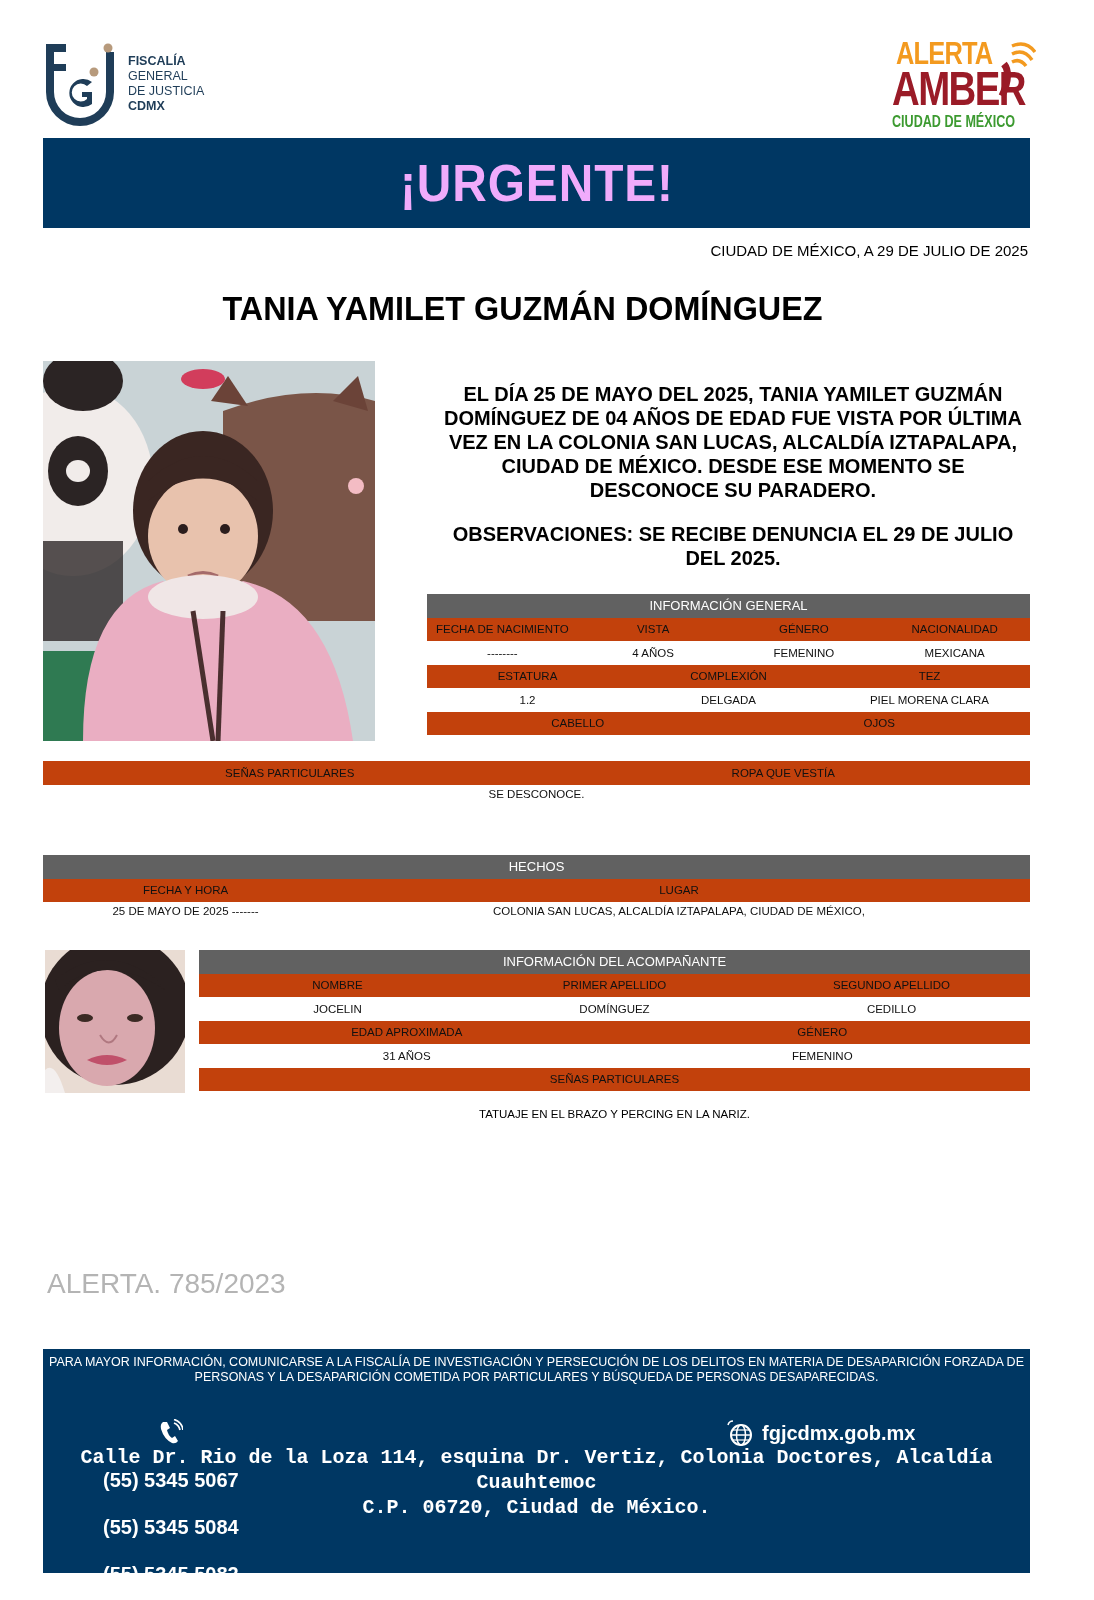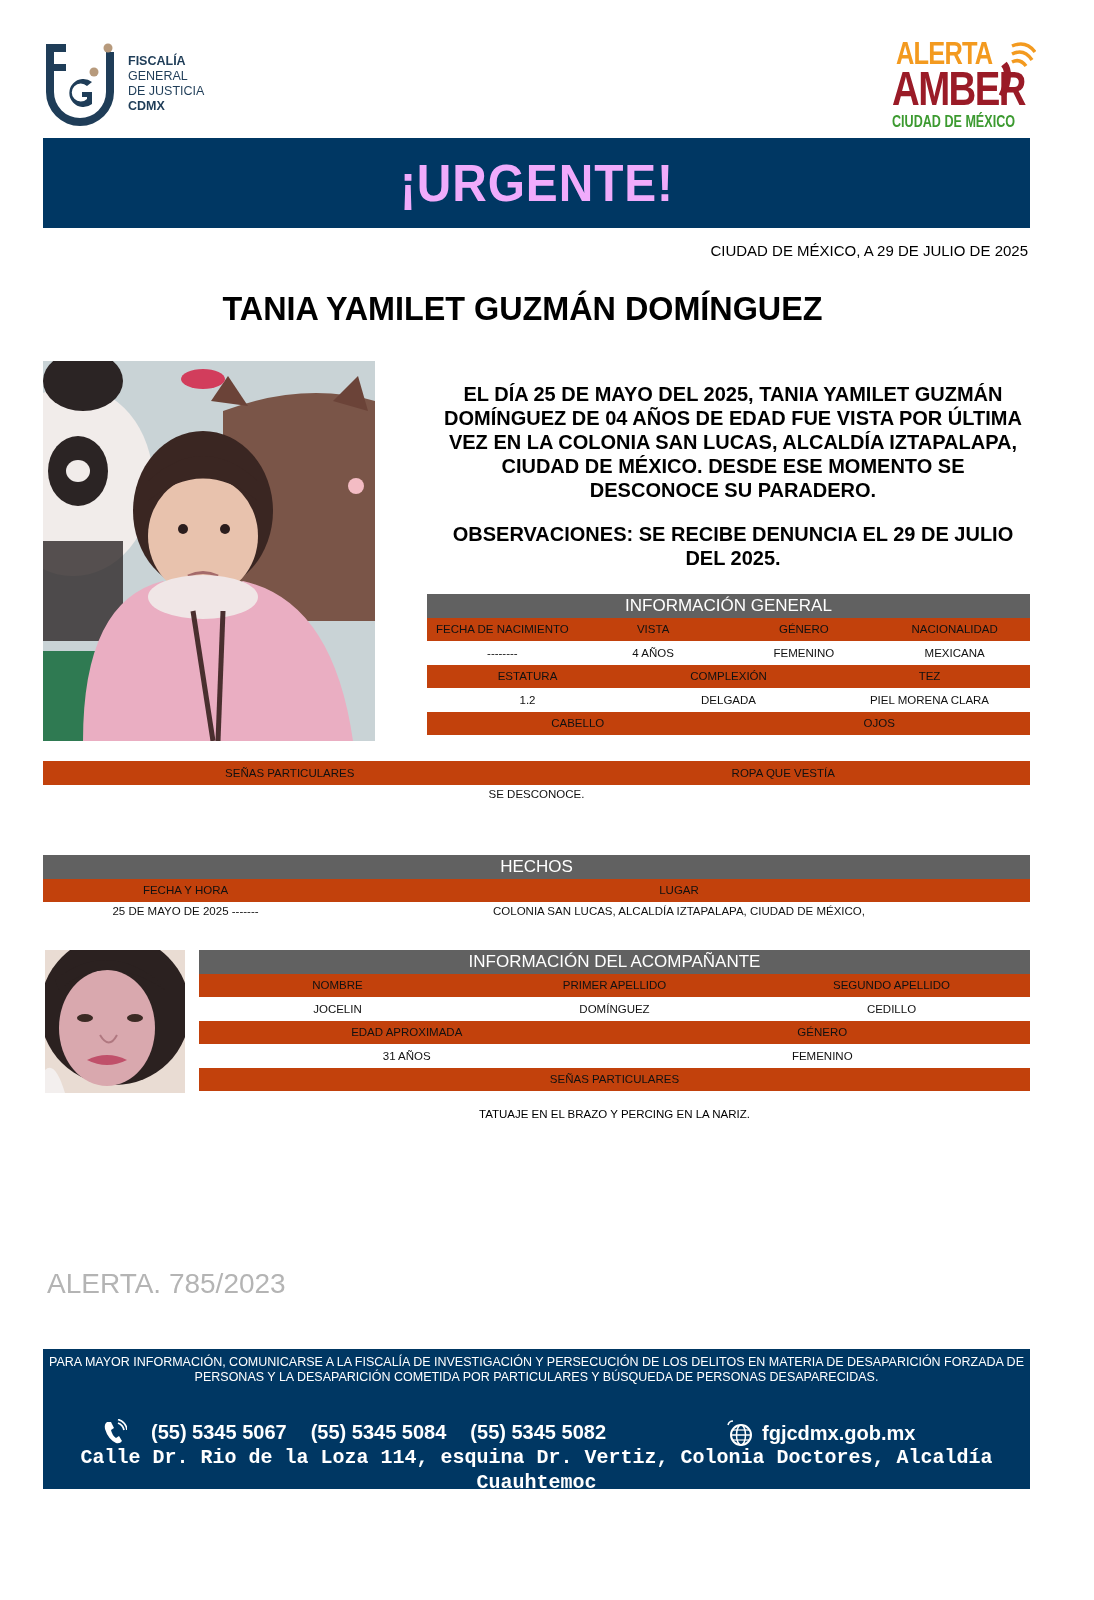--- a/index.html
+++ b/index.html
@@ -27,39 +27,39 @@
 
   .photo-child { left: 43px; top: 361px; width: 332px; height: 380px; overflow: hidden; }
   .photo-companion { left: 45px; top: 950px; width: 140px; height: 143px; overflow: hidden; }
 
   .desc { left: 437px; top: 382px; width: 592px; text-align: center; font-size: 20px; font-weight: bold; line-height: 24px; }
   .obs { left: 437px; top: 522px; width: 592px; text-align: center; font-size: 20px; font-weight: bold; line-height: 24px; }
 
   
   .tbl { position: absolute; font-size: 11.5px; color: #111; }
   .row { display: flex; align-items: center; height: 23.5px; }
-  .row.head { background: #616161; color: #fff; justify-content: center; font-size: 17px; }
+  .row.head { background: #616161; color: #fff; justify-content: center; font-size: 13px; }
   .row.sub { background: #c2410c; }
   .row.val { background: #fff; }
   .cell { flex: 1; text-align: center; white-space: nowrap; }
 
   .general { left: 427px; top: 594px; width: 603px; }
   .senas { left: 43px; top: 761px; width: 987px; }
   .senas .val2 { display: flex; padding-top: 3px; }
   .senas .val2 .cell { white-space: normal; line-height: 13px; }
 
   .hechos { left: 43px; top: 855px; width: 987px; }
   .acomp { left: 199px; top: 950px; width: 831px; }
   .acomp-senas-val { left: 199px; width: 831px; top: 1108px; text-align: center; font-size: 11.5px; }
 
   .alerta-num { left: 47px; top: 1268px; font-size: 28px; color: #b4b4b4; }
 
-  .footer { left: 43px; top: 1349px; width: 987px; height: 140px; background: #003763; color: #fff; }
+  .footer { left: 43px; top: 1349px; width: 987px; height: 224px; background: #003763; color: #fff; }
   .footer-info { position: absolute; left: 0; width: 100%; top: 6px; text-align: center; font-size: 12.5px; line-height: 14.5px; }
-  .footer-phones { position: absolute; left: 60px; top: 70px; font-size: 20px; font-weight: bold; display: flex; align-items: center; gap: 24px; }
+  .footer-phones { position: absolute; left: 60px; top: 70px; font-size: 20px; font-weight: bold; display: flex; align-items: center; gap: 24px; flex-direction: column; }
   .footer-web { position: absolute; left: 683px; top: 70px; font-size: 20px; font-weight: bold; display: flex; align-items: center; gap: 8px; }
   .footer-addr { position: absolute; left: 0; width: 100%; top: 96px; text-align: center; font-size: 20px; font-weight: bold; line-height: 25px; font-family: Liberation Mono, monospace; }
 </style>
 </head>
 <body>
 
 <div class="abs fgj-logo">
   <svg width="72" height="84" viewBox="0 0 72 84">
     <path d="M2 2 H20 V10 H10 V50 A26 26 0 0 0 62 50 V10 H70 V50 A34 34 0 0 1 2 50 Z" fill="#1f3d58"></path>
     <rect x="2" y="2" width="20" height="8" fill="#1f3d58"></rect>

